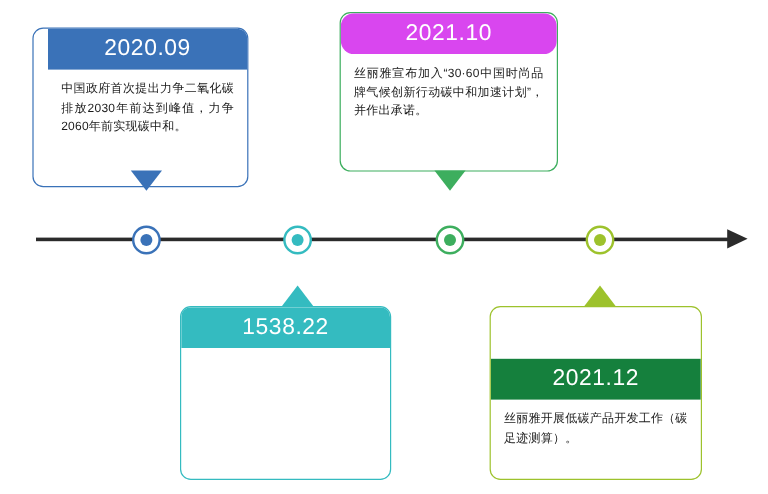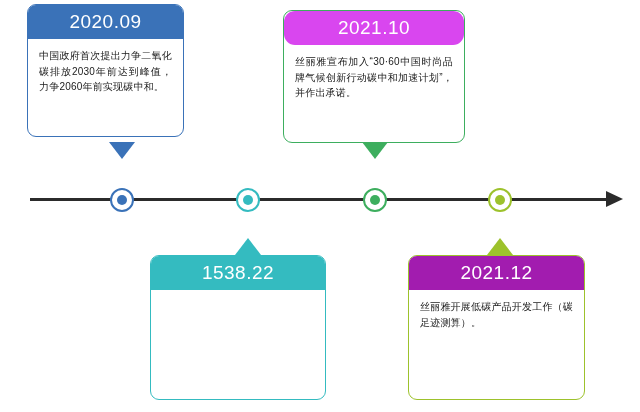--- a/index.html
+++ b/index.html
@@ -108,40 +108,40 @@
   }
 </style>
 </head>
 <body>
 
 <div id="stage">
 
   <div class="axis-line" style="background: rgb(43, 43, 43);"></div>
   <div class="axis-arrow" style="border-left-color: rgb(43, 43, 43);"></div>
 
-  <div class="card" id="card-0" style="left: 27px; top: 4px; width: 157px; height: 133px; border-color: rgb(58, 114, 184);">
+  <div class="card" id="card-0" style="left: 27px; top: 23px; width: 180px; height: 133px; border-color: rgb(58, 114, 184); padding-left: 12px;">
     <div class="card-header" style="background: rgb(58, 114, 184);">2020.09</div>
     <div class="card-body">中国政府首次提出力争二氧化碳排放2030年前达到峰值，力争2060年前实现碳中和。</div>
   </div>
   <div class="pointer down" id="ptr-0" style="left: 109px; top: 142px; border-top-color: rgb(58, 114, 184);"></div>
 
   <div class="card" id="card-1" style="left: 283px; top: 10px; width: 182px; height: 133px; border-color: rgb(61, 174, 94);">
     <div class="card-header" style="background: #d946ef; border-radius: 11px;">2021.10</div>
     <div class="card-body">丝丽雅宣布加入“30·60中国时尚品牌气候创新行动碳中和加速计划”，并作出承诺。</div>
   </div>
   <div class="pointer down" id="ptr-1" style="left: 362px; top: 142px; border-top-color: rgb(61, 174, 94);"></div>
 
   <div class="pointer up" id="ptr-2" style="left: 235px; top: 238px; border-bottom-color: rgb(52, 187, 192);"></div>
   <div class="card" id="card-2" style="left: 150px; top: 255px; width: 176px; height: 145px; border-color: rgb(52, 187, 192);">
     <div class="card-header" style="background: rgb(52, 187, 192);">1538.22</div>
   </div>
 
   <div class="pointer up" id="ptr-3" style="left: 487px; top: 238px; border-bottom-color: rgb(157, 194, 44);"></div>
   <div class="card" id="card-3" style="left: 408px; top: 255px; width: 177px; height: 145px; border-color: rgb(157, 194, 44);">
-    <div class="card-header" style="background: #a21caf;">2021.12</div>
+    <div class="card-header" style="background: #15803d; margin-top: 43px;">2021.12</div>
     <div class="card-body">丝丽雅开展低碳产品开发工作（碳足迹测算）。</div>
   </div>
 
   <div class="marker" id="mk-0" style="left: 110px; top: 188px; border-color: rgb(58, 114, 184);">
     <div class="dot" style="background: rgb(58, 114, 184);"></div>
   </div>
   <div class="marker" id="mk-1" style="left: 236px; top: 188px; border-color: rgb(52, 187, 192);">
     <div class="dot" style="background: rgb(52, 187, 192);"></div>
   </div>
   <div class="marker" id="mk-2" style="left: 363px; top: 188px; border-color: rgb(61, 174, 94);">

